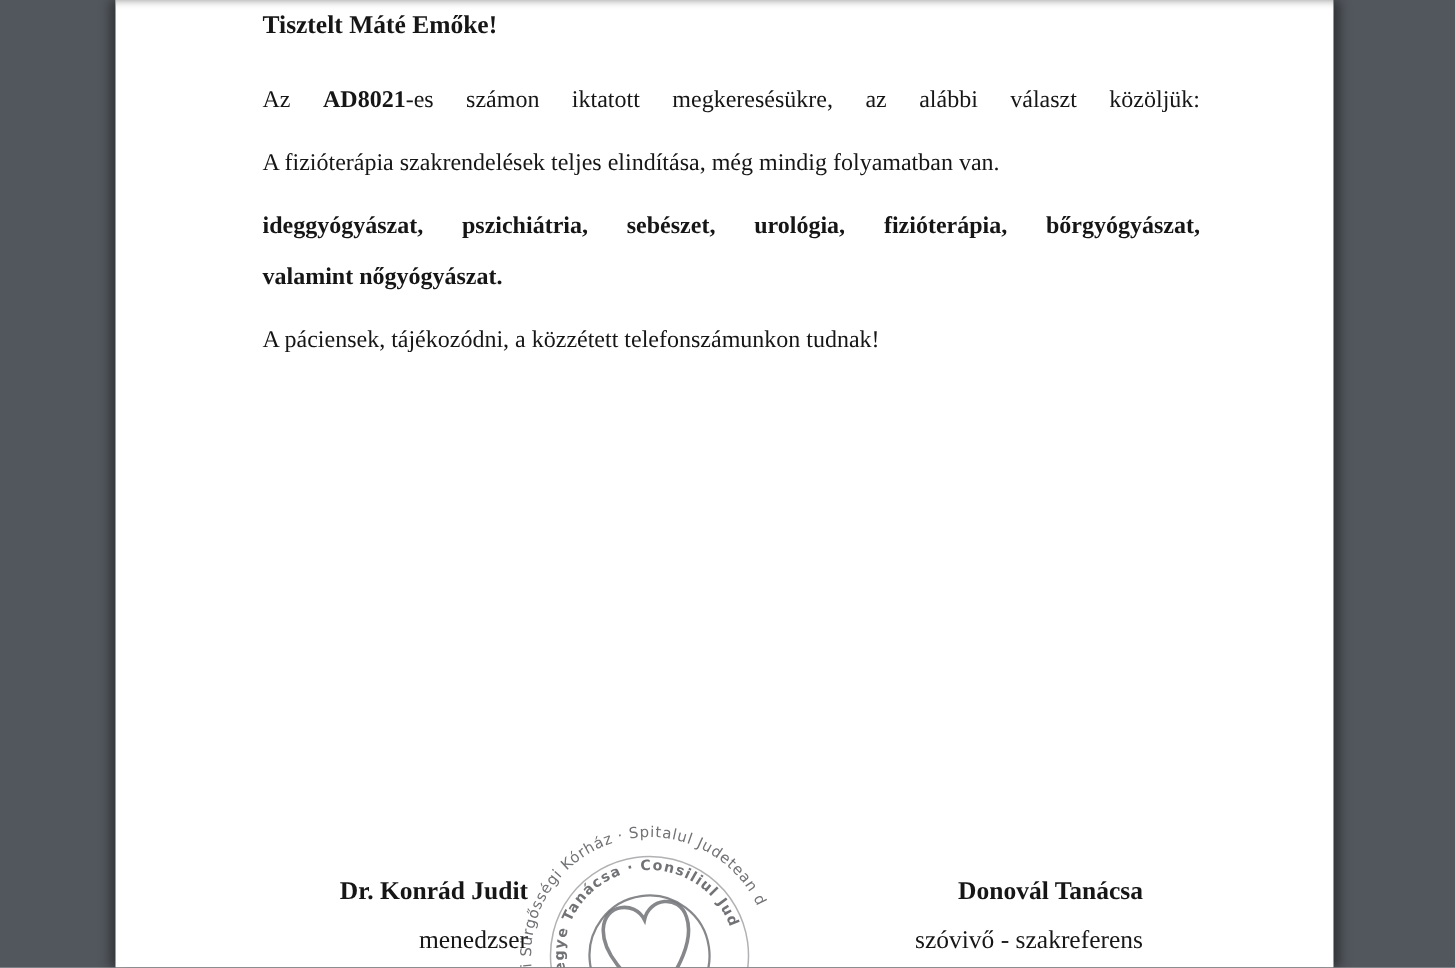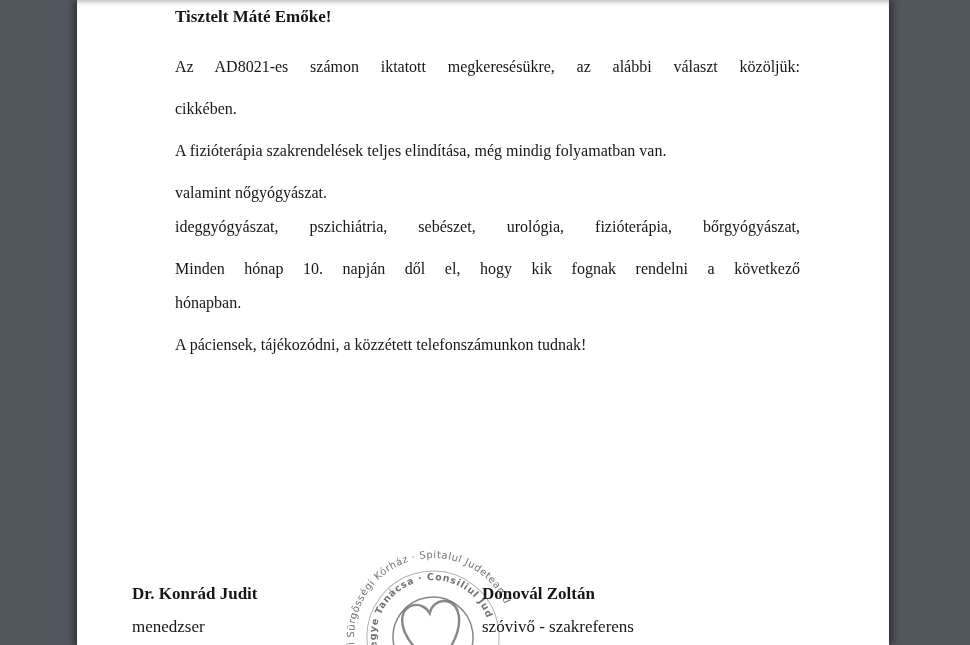--- a/index.html
+++ b/index.html
@@ -28,30 +28,30 @@
     position: absolute;
     left: 98px; top: 0;
     width: 625px;
     color: #161616;
     font-size: 16px;
     line-height: 34px;
   }
   .para { margin: 0 0 8px 0; }
   .line { display: block; }
   .just { text-align: justify; text-align-last: justify; }
-  .bold { font-weight: normal; }
+  .bold { font-weight: bold; }
   .greeting {
     font-weight: bold;
     font-size: 17px;
     margin-bottom: 16px;
   }
   .notice { font-weight: normal; margin-bottom: 4px; }
   .sig {
     position: absolute;
-    text-align: left;
+    text-align: right;
     color: #161616;
   }
   .sig-left  { left: 55px;  top: 583px; width: 220px; }
   .sig-right { left: 405px; top: 583px; width: 280px; }
   .sig-name  { font-weight: bold; font-size: 17px; line-height: 22px; }
   .sig-title { font-size: 17px; line-height: 22px; margin-top: 11px; }
   .stamp {
     position: absolute;
     left: 256px; top: 537px;
     width: 200px; height: 200px;
@@ -72,48 +72,43 @@
 
     <div class="content">
 
       <p class="para greeting">Tisztelt Máté Emőke!</p>
 
       <p class="para just">
         <span>Az </span><span class="bold">AD8021</span><span>-es számon iktatott megkeresésükre, az alábbi választ közöljük:</span>
       </p>
 
       <p class="para">
-        <span class="line">cikkében.</span>
       </p>
 
       <p class="para">A fizióterápia szakrendelések teljes elindítása, még mindig folyamatban van.</p>
 
       <p class="para">
+        <span class="line just bold">ideggyógyászat, pszichiátria, sebészet, urológia, fizióterápia, bőrgyógyászat,</span>
         <span class="line bold">valamint nőgyógyászat.</span>
-        <span class="line just bold">ideggyógyászat, pszichiátria, sebészet, urológia, fizióterápia, bőrgyógyászat,</span>
       </p>
 
 
-      <p class="para">
-        <span class="line just">Minden hónap 10. napján dől el, hogy kik fognak rendelni a következő</span>
-        <span class="line">hónapban.</span>
-      </p>
 
       <p class="para notice">A páciensek, tájékozódni, a közzétett telefonszámunkon tudnak!</p>
 
 
     </div>
 
     <div class="sig sig-left">
       <div class="sig-name">Dr. Konrád Judit</div>
       <div class="sig-title">menedzser</div>
     </div>
 
     <div class="sig sig-right">
-      <div class="sig-name">Donovál Zoltán</div>
+      <div class="sig-name">Donovál Tanácsa</div>
       <div class="sig-title">szóvivő - szakreferens</div>
     </div>
 
     <svg class="stamp" viewBox="0 0 200 200" xmlns="http://www.w3.org/2000/svg">
       <defs>
         <path id="outerArc" d="M 28.4 133.39 A 79 79 0 1 1 171.6 133.39" fill="none"></path>
         <path id="innerArc" d="M 44.94 114.75 A 57 57 0 1 1 155.06 114.75" fill="none"></path>
       </defs>
       <g transform="rotate(-8 100 100)">
         <circle cx="100" cy="100" r="66" fill="none" stroke="#4e4f53" stroke-width="1" opacity="0.55"></circle>

